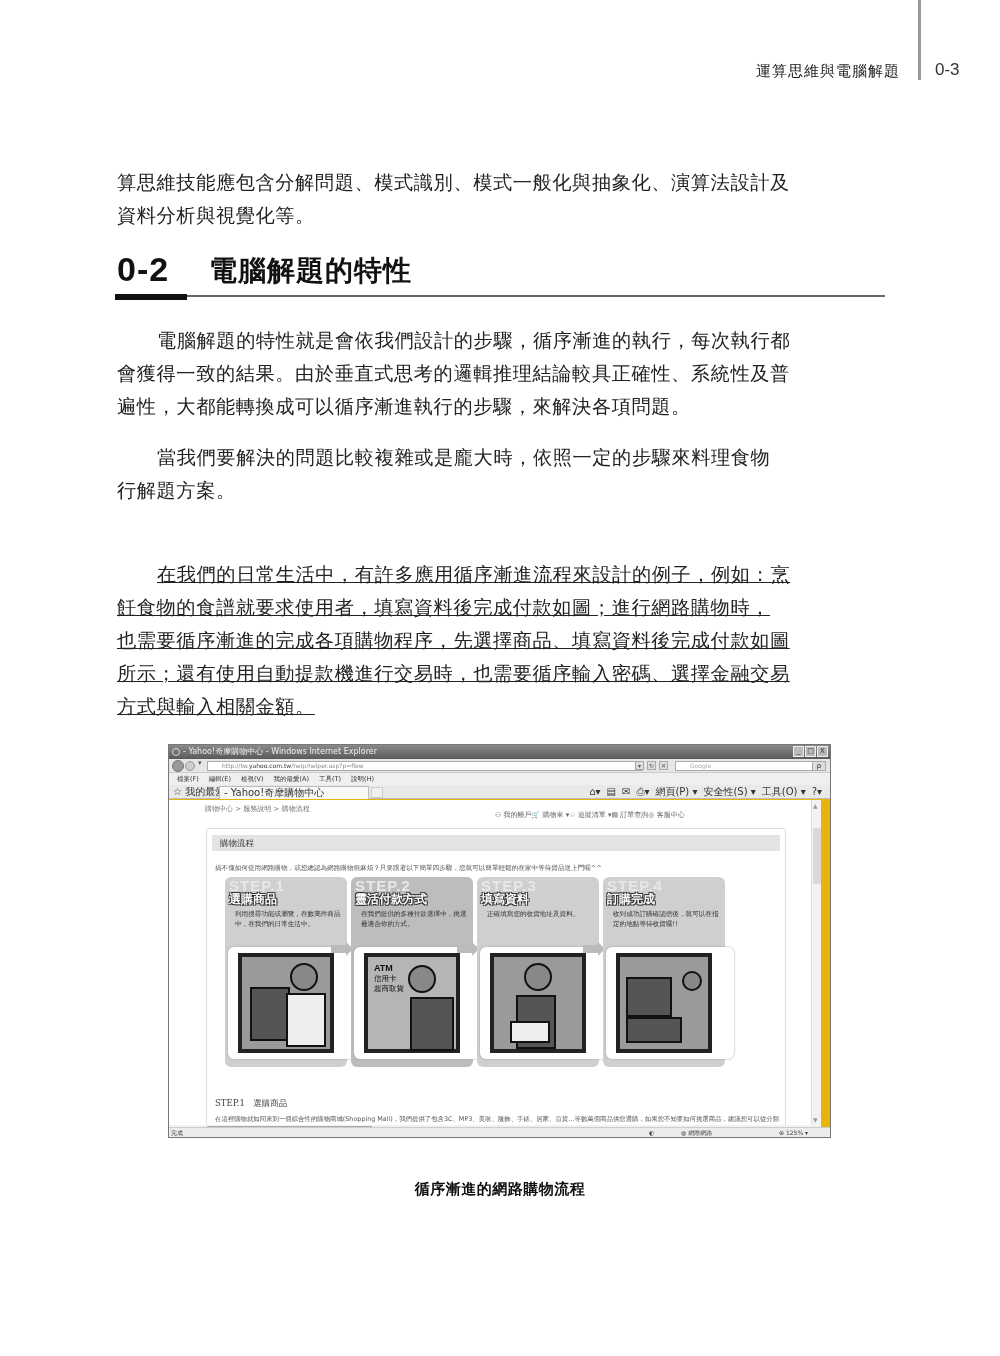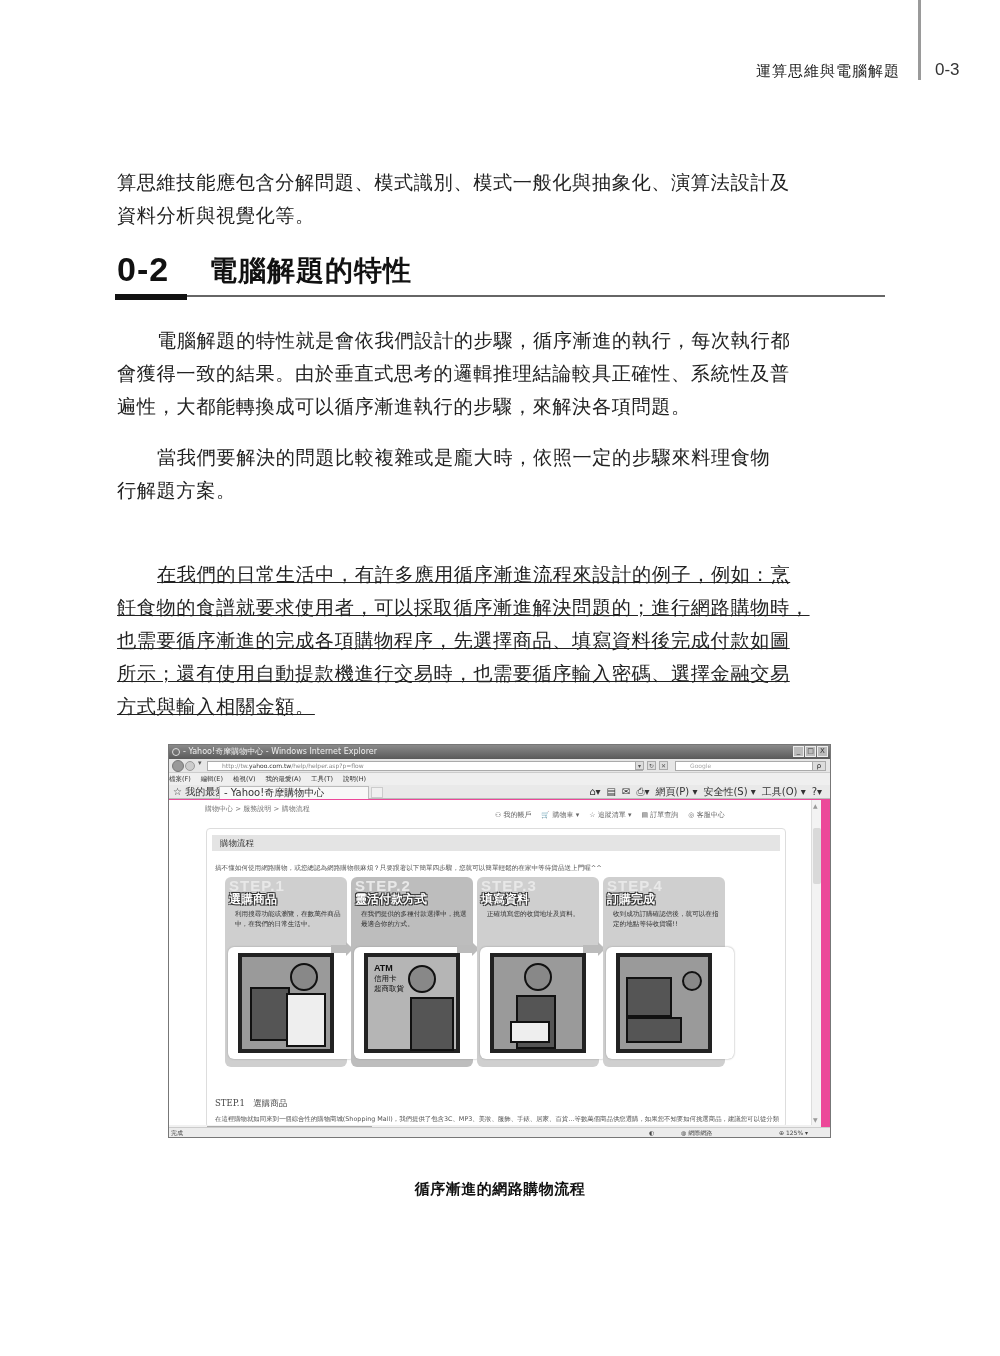--- a/index.html
+++ b/index.html
@@ -16,45 +16,45 @@
   .para .indent { display: inline-block; width: 40px; }
 
   
   .sec { position: absolute; left: 117px; top: 250px; width: 768px; height: 52px; }
   .sec-num { position: absolute; left: 0; top: 0; font-family: "Liberation Sans", sans-serif; font-size: 34px; font-weight: bold; color: #111; letter-spacing: 1px; }
   .sec-title { position: absolute; left: 92px; top: 2px; font-family: "DejaVu Sans", sans-serif; font-size: 28px; font-weight: bold; color: #111; letter-spacing: 1px; }
   .sec-bar { position: absolute; left: -2px; top: 44px; width: 72px; height: 6px; background: #111; }
   .sec-line { position: absolute; left: 70px; top: 45px; width: 698px; height: 2px; background: #666; }
 
   
-  .fig { position: absolute; left: 168px; top: 744px; width: 663px; height: 394px; border: 1px solid #777; background: #ec4899; overflow: hidden; font-family: "DejaVu Sans", sans-serif; }
+  .fig { position: absolute; left: 168px; top: 744px; width: 663px; height: 394px; border: 1px solid #777; background: #eab308; overflow: hidden; font-family: "DejaVu Sans", sans-serif; }
   .titlebar { height: 14px; background: linear-gradient(#8a8a8a, #5a5a5a); color: #eee; font-size: 8px; line-height: 14px; padding-left: 14px; position: relative; }
   .titlebar .ie-logo { position: absolute; left: 3px; top: 3px; width: 8px; height: 8px; border: 1px solid #ddd; border-radius: 50%; }
   .win-btns { position: absolute; right: 2px; top: 1px; display: flex; gap: 1px; }
   .win-btn { width: 11px; height: 11px; background: #bbb; border: 1px solid #eee; font-size: 7px; line-height: 9px; text-align: center; color: #333; }
   .addrbar { height: 14px; background: #e6e6e6; position: relative; border-bottom: 1px solid #ccc; }
   .nav-back { position: absolute; left: 3px; top: 1px; width: 12px; height: 12px; border-radius: 50%; background: #999; border: 1px solid #777; }
   .nav-fwd { position: absolute; left: 16px; top: 2px; width: 10px; height: 10px; border-radius: 50%; background: #ccc; border: 1px solid #999; }
   .nav-dd { position: absolute; left: 29px; top: 0; font-size: 7px; color: #555; }
   .url { position: absolute; left: 38px; top: 2px; width: 436px; height: 10px; background: #fff; border: 1px solid #aaa; font-size: 6px; line-height: 8px; padding-left: 14px; color: #888; }
   .url .yahoo { color: #333; }
   .url-btns { position: absolute; left: 466px; top: 2px; display: flex; gap: 3px; }
   .url-btns span { width: 9px; height: 9px; background: #ddd; border: 1px solid #aaa; font-size: 6px; line-height: 8px; text-align: center; color: #555; }
   .search { position: absolute; left: 506px; top: 2px; width: 138px; height: 10px; background: #fff; border: 1px solid #aaa; font-size: 6px; line-height: 8px; padding-left: 14px; color: #aaa; }
   .search-go { position: absolute; right: 4px; top: 2px; width: 14px; height: 10px; background: #ddd; border: 1px solid #aaa; font-size: 7px; line-height: 8px; text-align: center; }
-  .menubar { height: 12px; background: #efefef; font-size: 6.5px; line-height: 12px; display: flex; gap: 10px; color: #333; }
+  .menubar { height: 12px; background: #efefef; font-size: 6.5px; line-height: 12px; padding-left: 8px; display: flex; gap: 10px; color: #333; }
   .favbar { height: 14px; background: #e9e9e9; position: relative; border-bottom: 1px solid #bbb; font-size: 10px; line-height: 14px; color: #333; padding-left: 34px; }
   .favbar .fav { position: absolute; left: 4px; }
   .favbar .tab { position: absolute; left: 50px; top: 1px; width: 150px; height: 13px; background: #f8f8f8; border: 1px solid #bbb; border-bottom: none; padding-left: 4px; line-height: 12px; }
   .favbar .newtab { position: absolute; left: 202px; top: 2px; width: 12px; height: 11px; background: #f0f0f0; border: 1px solid #ccc; }
   .favbar .tools { position: absolute; right: 8px; top: 0; display: flex; gap: 6px; }
 
   .viewport { position: absolute; top: 55px; left: 0; width: 652px; height: 325px; background: #fff; }
   .crumb { position: absolute; left: 36px; top: 4px; font-size: 7px; color: #777; }
-  .toplinks { position: absolute; left: 326px; top: 10px; font-size: 7px; color: #666; display: flex; gap: 10px; }
+  .toplinks { position: absolute; left: 326px; top: 10px; font-size: 7px; color: #666; display: flex; }
   .content-box { position: absolute; left: 37px; top: 28px; width: 580px; height: 300px; border: 1px solid #ddd; border-radius: 4px; }
   .box-head { position: absolute; left: 5px; top: 6px; width: 568px; height: 16px; background: #e4e4e4; font-size: 8.5px; line-height: 16px; padding-left: 8px; color: #333; }
   .intro { position: absolute; left: 8px; top: 35px; font-size: 6.6px; color: #555; white-space: nowrap; }
 
   .steps { position: absolute; left: 18px; top: 48px; width: 500px; height: 190px; }
   .step { position: absolute; top: 0; width: 122px; height: 190px; border-radius: 6px; background: #cfcfcf; }
   .step-tag { position: absolute; left: 4px; top: 0; font-family: "Liberation Sans", sans-serif; font-weight: bold; font-size: 15px; color: #e8e8e8; letter-spacing: 1px; }
   .step-name { position: absolute; left: 4px; top: 14px; font-size: 12px; font-weight: bold; color: #fff; text-shadow: 1px 1px 0 #333, -1px -1px 0 #333, 1px -1px 0 #333, -1px 1px 0 #333; }
   .step-desc { position: absolute; left: 10px; top: 32px; width: 108px; font-size: 6.6px; line-height: 10px; color: #333; }
   .step-pic { position: absolute; left: 3px; top: 70px; width: 128px; height: 112px; background: #fff; border-radius: 6px; box-shadow: 0 0 2px #999; }
@@ -111,21 +111,21 @@
   <div>遍性，大都能轉換成可以循序漸進執行的步驟，來解決各項問題。</div>
 </div>
 
 <div class="para" style="top:441px;">
   <div><span class="indent"></span><span>當我們要解決的問題比較複雜或是龐大時，依照一定的步驟來料理食物</span></div>
   <div>行解題方案。</div>
 </div>
 
 <div class="para" style="top:558px;text-decoration:underline;">
   <div><span class="indent"></span><span>在我們的日常生活中，有許多應用循序漸進流程來設計的例子，例如：烹</span></div>
-  <div>飪食物的食譜就要求使用者，可以採取循序漸進解決問題的；進行網路購物時，</div>
+  <div>飪食物的食譜就要求使用者，填寫資料後完成付款如圖；進行網路購物時，</div>
   <div>也需要循序漸進的完成各項購物程序，先選擇商品、填寫資料後完成付款如圖</div>
   <div>所示；還有使用自動提款機進行交易時，也需要循序輸入密碼、選擇金融交易</div>
   <div>方式與輸入相關金額。</div>
 </div>
 
 <div class="fig">
   <div class="titlebar">
     <span class="ie-logo"></span>
     <span>- Yahoo!奇摩購物中心 - Windows Internet Explorer</span>
     <div class="win-btns">

